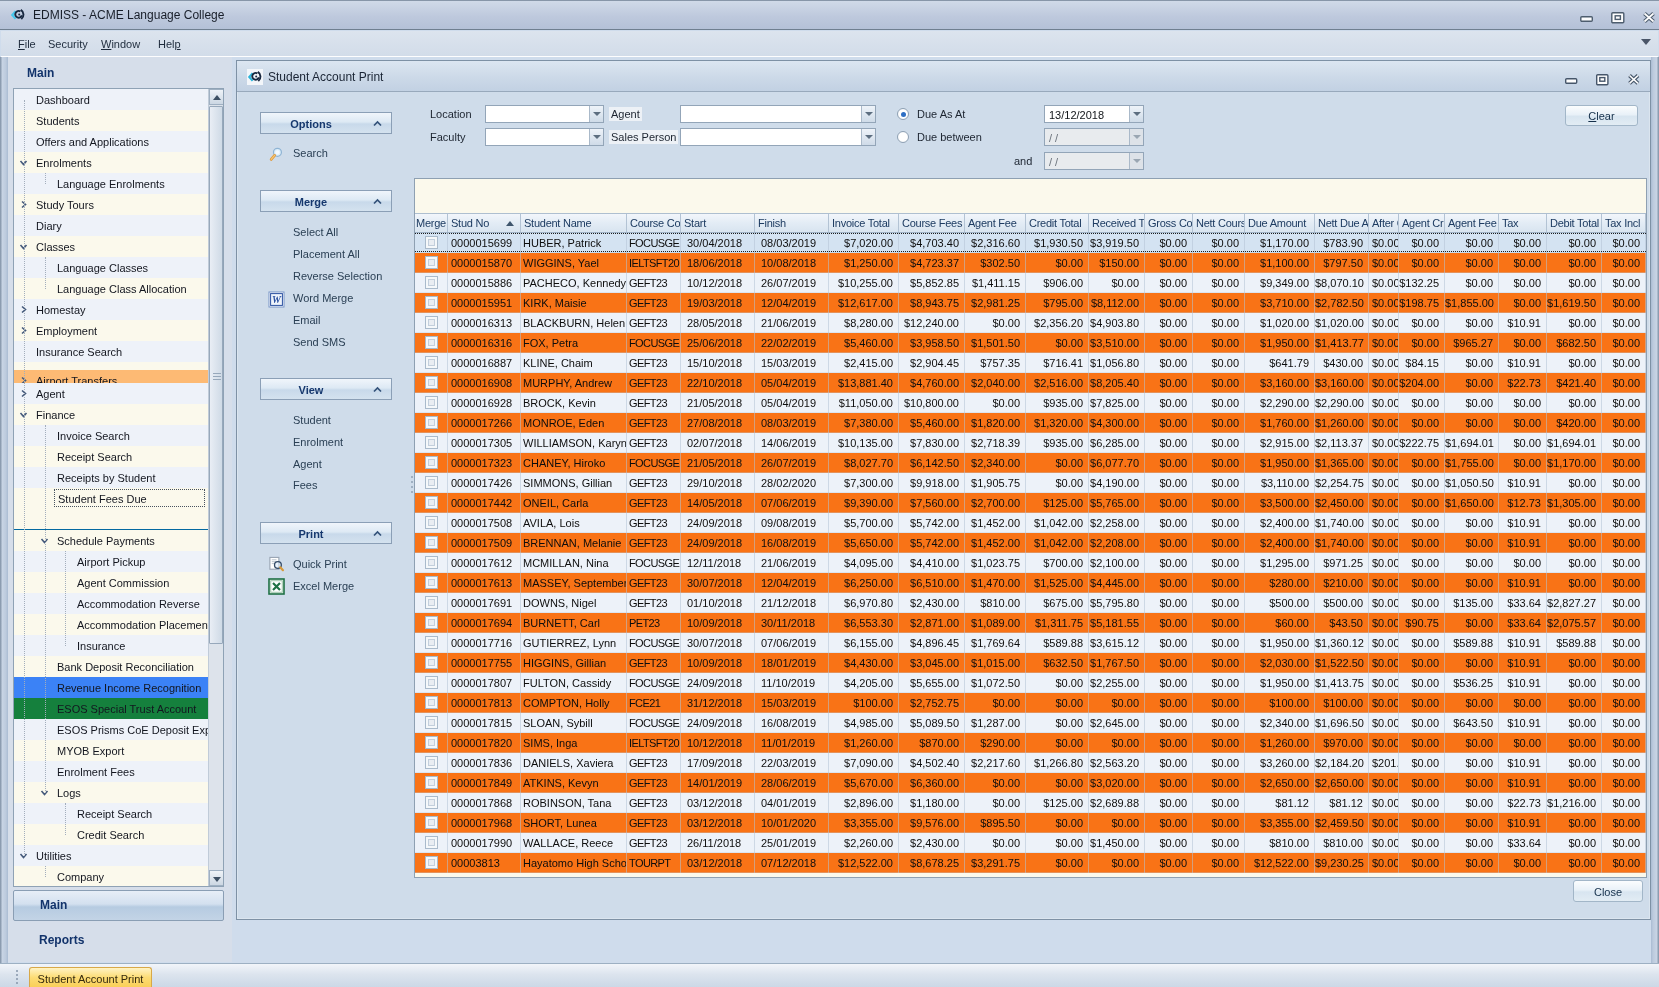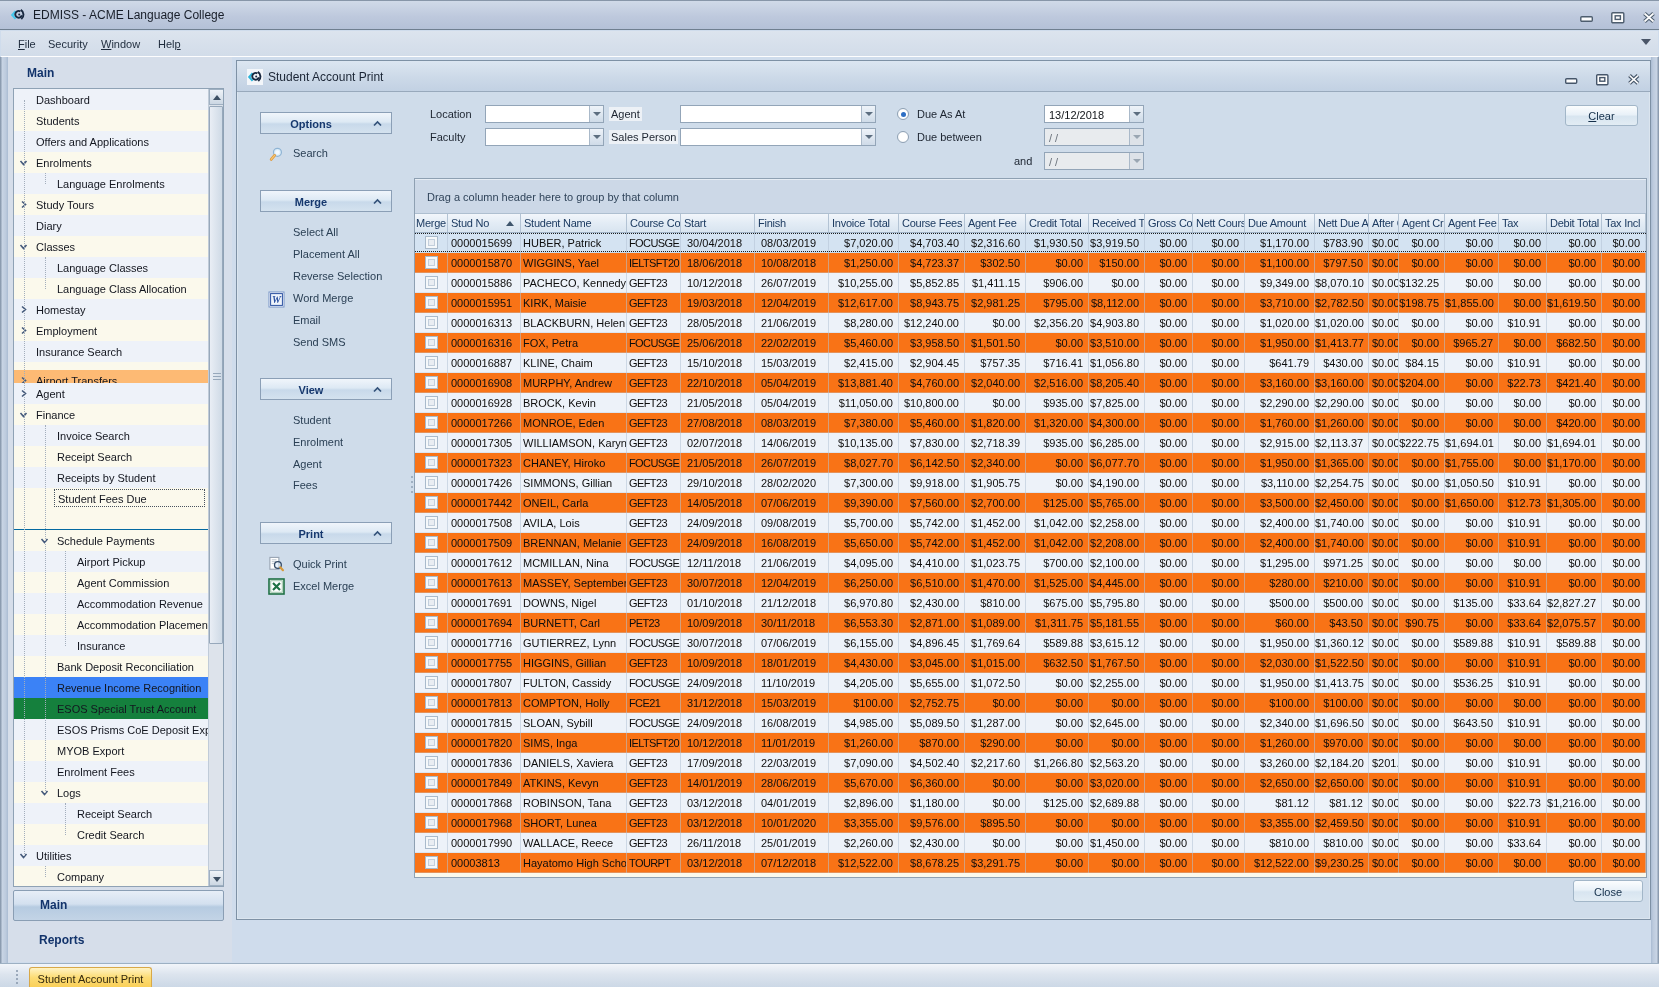--- a/index.html
+++ b/index.html
@@ -202,21 +202,21 @@
         </svg>
         <span class="tlab" style="left:43px">Schedule Payments</span>
       </div>
       <div class="trow" style="top:462px;background:#eef2f9">
         <span class="tlab" style="left:63px">Airport Pickup</span>
       </div>
       <div class="trow" style="top:483px;background:#fbf9ec">
         <span class="tlab" style="left:63px">Agent Commission</span>
       </div>
       <div class="trow" style="top:504px;background:#eef2f9">
-        <span class="tlab" style="left:63px">Accommodation Revenue</span>
+        <span class="tlab" style="left:63px">Accommodation Reverse</span>
       </div>
       <div class="trow" style="top:525px;background:#fbf9ec">
         <span class="tlab" style="left:63px">Accommodation Placement</span>
       </div>
       <div class="trow" style="top:546px;background:#eef2f9">
         <span class="tlab" style="left:63px">Insurance</span>
       </div>
       <div class="trow" style="top:567px;background:#fbf9ec">
         <span class="tlab" style="left:43px">Bank Deposit Reconciliation</span>
       </div>
@@ -400,23 +400,20 @@
     </div>
 <div class="flabel" style="left:777px;top:94px">and</div>
 <div class="combo dis" style="left:807px;top:91px;width:100px">
       <span class="txt" style="color:#6b737c">/ /</span>
       <span class="ar">
         <i></i>
       </span>
     </div>
 <div class="btn" style="left:1328px;top:44px;width:73px;height:21px;line-height:21px"><u>C</u>lear</div>
 <div id="grid">
-<div id="gbar">
-        <span>Drag a column header here to group by that column</span>
-      </div>
 <div id="ghead"><div class="hc" style="padding-left:1px;width:33px">Merge</div><div class="hc" style="width:73px">Stud No<span class="sortup"></span></div><div class="hc" style="width:106px">Student Name</div><div class="hc" style="width:54px">Course Cod</div><div class="hc" style="width:74px">Start</div><div class="hc" style="width:74px">Finish</div><div class="hc" style="width:70px">Invoice Total</div><div class="hc" style="width:66px">Course Fees</div><div class="hc" style="width:61px">Agent Fee</div><div class="hc" style="width:63px">Credit Total</div><div class="hc" style="width:56px">Received To</div><div class="hc" style="width:48px">Gross Cou</div><div class="hc" style="width:52px">Nett Course</div><div class="hc" style="width:70px">Due Amount</div><div class="hc" style="width:54px">Nett Due Af</div><div class="hc" style="width:30px">After C</div><div class="hc" style="width:46px">Agent Cre</div><div class="hc" style="width:54px">Agent Fee</div><div class="hc" style="width:48px">Tax</div><div class="hc" style="width:55px">Debit Total</div><div class="hc" style="width:44px">Tax Incl</div></div>
 <div id="gbody">
         <div class="row blu sel"><div class="c cb" style="width:33px"><span class="chk">
               <span></span>
             </span></div><div class="c" style="width:73px;text-align:left;padding-left:3px">0000015699</div><div class="c" style="width:106px;text-align:left;padding-left:2px">HUBER, Patrick</div><div class="c" style="width:54px;text-align:left;padding-left:2px;letter-spacing:-0.6px">FOCUSGEF</div><div class="c" style="width:74px;text-align:left;padding-left:6px">30/04/2018</div><div class="c" style="width:74px;text-align:left;padding-left:6px">08/03/2019</div><div class="c" style="width:70px;text-align:right;padding-right:5px">$7,020.00</div><div class="c" style="width:66px;text-align:right;padding-right:5px">$4,703.40</div><div class="c" style="width:61px;text-align:right;padding-right:5px">$2,316.60</div><div class="c" style="width:63px;text-align:right;padding-right:5px">$1,930.50</div><div class="c" style="width:56px;text-align:right;padding-right:5px">$3,919.50</div><div class="c" style="width:48px;text-align:right;padding-right:5px">$0.00</div><div class="c" style="width:52px;text-align:right;padding-right:5px">$0.00</div><div class="c" style="width:70px;text-align:right;padding-right:5px">$1,170.00</div><div class="c" style="width:54px;text-align:right;padding-right:5px">$783.90</div><div class="c" style="width:30px;text-align:left;padding-left:3px">$0.00</div><div class="c" style="width:46px;text-align:right;padding-right:5px">$0.00</div><div class="c" style="width:54px;text-align:right;padding-right:5px">$0.00</div><div class="c" style="width:48px;text-align:right;padding-right:5px">$0.00</div><div class="c" style="width:55px;text-align:right;padding-right:5px">$0.00</div><div class="c" style="width:44px;text-align:right;padding-right:5px">$0.00</div></div>
         <div class="row cream"><div class="c cb" style="width:33px"><span class="chk">
               <span></span>
             </span></div><div class="c" style="width:73px;text-align:left;padding-left:3px">0000015870</div><div class="c" style="width:106px;text-align:left;padding-left:2px">WIGGINS, Yael</div><div class="c" style="width:54px;text-align:left;padding-left:2px;letter-spacing:-0.6px">IELTSFT20</div><div class="c" style="width:74px;text-align:left;padding-left:6px">18/06/2018</div><div class="c" style="width:74px;text-align:left;padding-left:6px">10/08/2018</div><div class="c" style="width:70px;text-align:right;padding-right:5px">$1,250.00</div><div class="c" style="width:66px;text-align:right;padding-right:5px">$4,723.37</div><div class="c" style="width:61px;text-align:right;padding-right:5px">$302.50</div><div class="c" style="width:63px;text-align:right;padding-right:5px">$0.00</div><div class="c" style="width:56px;text-align:right;padding-right:5px">$150.00</div><div class="c" style="width:48px;text-align:right;padding-right:5px">$0.00</div><div class="c" style="width:52px;text-align:right;padding-right:5px">$0.00</div><div class="c" style="width:70px;text-align:right;padding-right:5px">$1,100.00</div><div class="c" style="width:54px;text-align:right;padding-right:5px">$797.50</div><div class="c" style="width:30px;text-align:left;padding-left:3px">$0.00</div><div class="c" style="width:46px;text-align:right;padding-right:5px">$0.00</div><div class="c" style="width:54px;text-align:right;padding-right:5px">$0.00</div><div class="c" style="width:48px;text-align:right;padding-right:5px">$0.00</div><div class="c" style="width:55px;text-align:right;padding-right:5px">$0.00</div><div class="c" style="width:44px;text-align:right;padding-right:5px">$0.00</div></div>
         <div class="row blu"><div class="c cb" style="width:33px"><span class="chk">
               <span></span>

